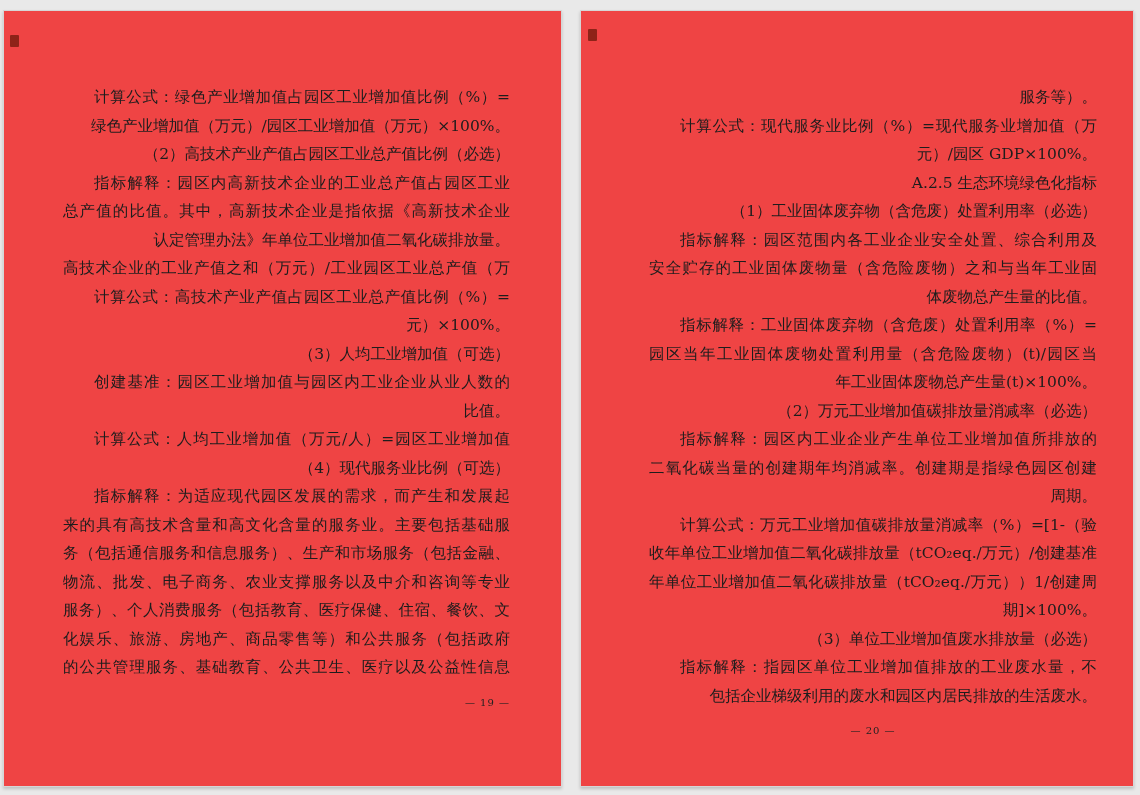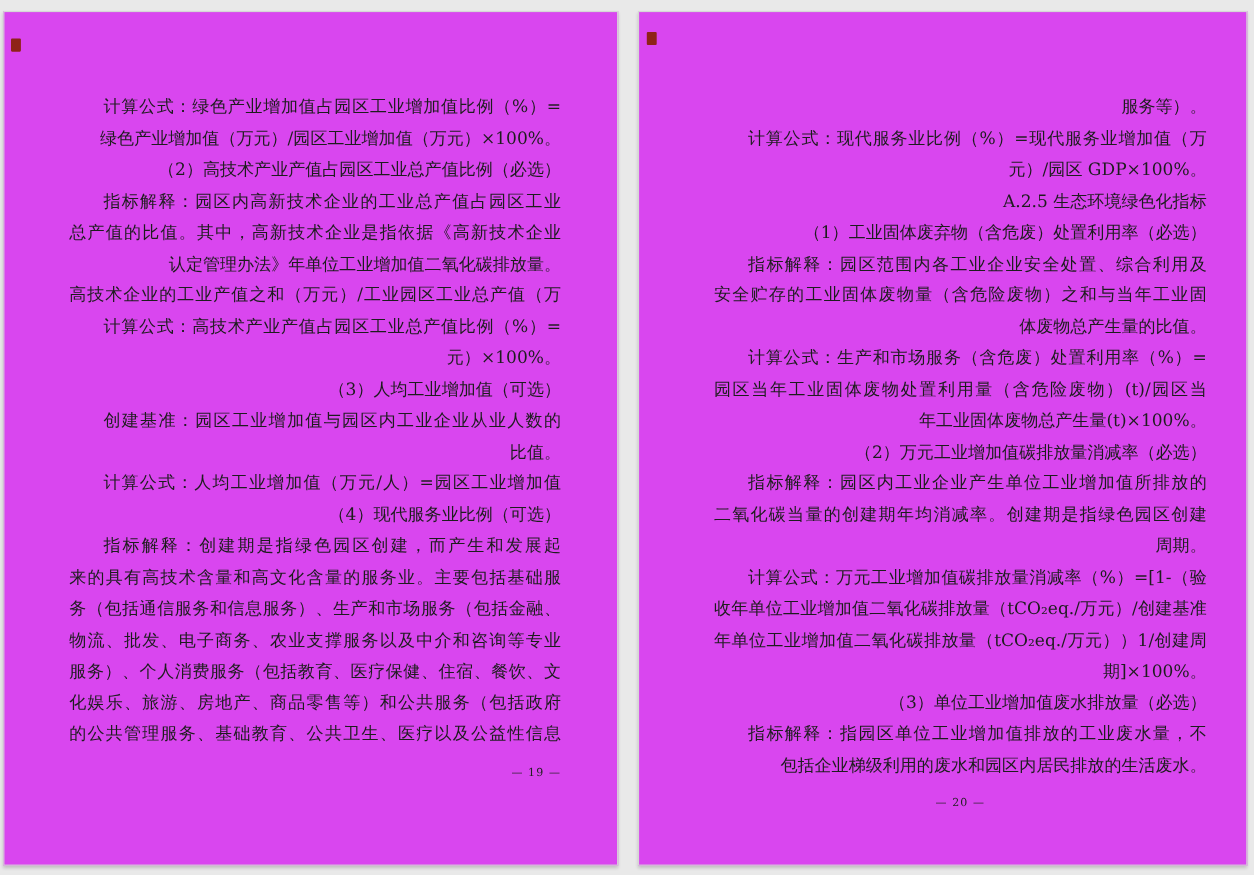--- a/index.html
+++ b/index.html
@@ -10,21 +10,21 @@
     font-family: "DejaVu Serif", "Liberation Serif", serif;
   }
   .canvas {
     position: relative;
     width: 1140px; height: 795px;
   }
   .page {
     position: absolute;
     top: 10px;
     height: 777px;
-    background: #d946ef;
+    background: #ef4444;
     border: 1px solid #d6d6d6;
     box-shadow: 0 2px 3px rgba(0,0,0,0.18);
   }
   .page-left  { left: 3px;   width: 559px; }
   .page-right { left: 580px; width: 554px; }
 
   .red-mark {
     position: absolute;
     width: 9px; height: 12px;
     border-radius: 1px;
@@ -76,21 +76,21 @@
           <div class="line just">总产值的比值。其中，高新技术企业是指依据《高新技术企业</div>
           <div class="line">认定管理办法》年单位工业增加值二氧化碳排放量。</div>
           <div class="line just">高技术企业的工业产值之和（万元）/工业园区工业总产值（万</div>
           <div class="line indent just">计算公式：高技术产业产值占园区工业总产值比例（%）=</div>
           <div class="line">元）×100%。</div>
           <div class="line indent">（3）人均工业增加值（可选）</div>
           <div class="line indent just">创建基准：园区工业增加值与园区内工业企业从业人数的</div>
           <div class="line">比值。</div>
           <div class="line indent just">计算公式：人均工业增加值（万元/人）=园区工业增加值</div>
           <div class="line indent">（4）现代服务业比例（可选）</div>
-          <div class="line indent just">指标解释：创建期是指绿色园区创建，而产生和发展起</div>
+          <div class="line indent just">指标解释：为适应现代园区发展的需求，而产生和发展起</div>
           <div class="line just">来的具有高技术含量和高文化含量的服务业。主要包括基础服</div>
           <div class="line just">务（包括通信服务和信息服务）、生产和市场服务（包括金融、</div>
           <div class="line just">物流、批发、电子商务、农业支撑服务以及中介和咨询等专业</div>
           <div class="line just">服务）、个人消费服务（包括教育、医疗保健、住宿、餐饮、文</div>
           <div class="line just">化娱乐、旅游、房地产、商品零售等）和公共服务（包括政府</div>
           <div class="line just">的公共管理服务、基础教育、公共卫生、医疗以及公益性信息</div>
         </div>
       <div class="page-number right">— 19 —</div>
     </div>
   </div>
@@ -100,21 +100,21 @@
     <div class="text-block">
       <div class="lines">
           <div class="line">服务等）。</div>
           <div class="line indent just">计算公式：现代服务业比例（%）=现代服务业增加值（万</div>
           <div class="line">元）/园区 GDP×100%。</div>
           <div class="line indent">A.2.5 生态环境绿色化指标</div>
           <div class="line indent">（1）工业固体废弃物（含危废）处置利用率（必选）</div>
           <div class="line indent just">指标解释：园区范围内各工业企业安全处置、综合利用及</div>
           <div class="line just">安全贮存的工业固体废物量（含危险废物）之和与当年工业固</div>
           <div class="line">体废物总产生量的比值。</div>
-          <div class="line indent just">计算公式：生产和市场服务（含危废）处置利用率（%）=</div>
+          <div class="line indent just">指标解释：工业固体废弃物（含危废）处置利用率（%）=</div>
           <div class="line just">园区当年工业固体废物处置利用量（含危险废物）(t)/园区当</div>
           <div class="line">年工业固体废物总产生量(t)×100%。</div>
           <div class="line indent">（2）万元工业增加值碳排放量消减率（必选）</div>
           <div class="line indent just">指标解释：园区内工业企业产生单位工业增加值所排放的</div>
           <div class="line just">二氧化碳当量的创建期年均消减率。创建期是指绿色园区创建</div>
           <div class="line">周期。</div>
           <div class="line indent just">计算公式：万元工业增加值碳排放量消减率（%）=[1-（验</div>
           <div class="line just">收年单位工业增加值二氧化碳排放量（tCO₂eq./万元）/创建基准</div>
           <div class="line just">年单位工业增加值二氧化碳排放量（tCO₂eq./万元））1/创建周</div>
           <div class="line">期]×100%。</div>

